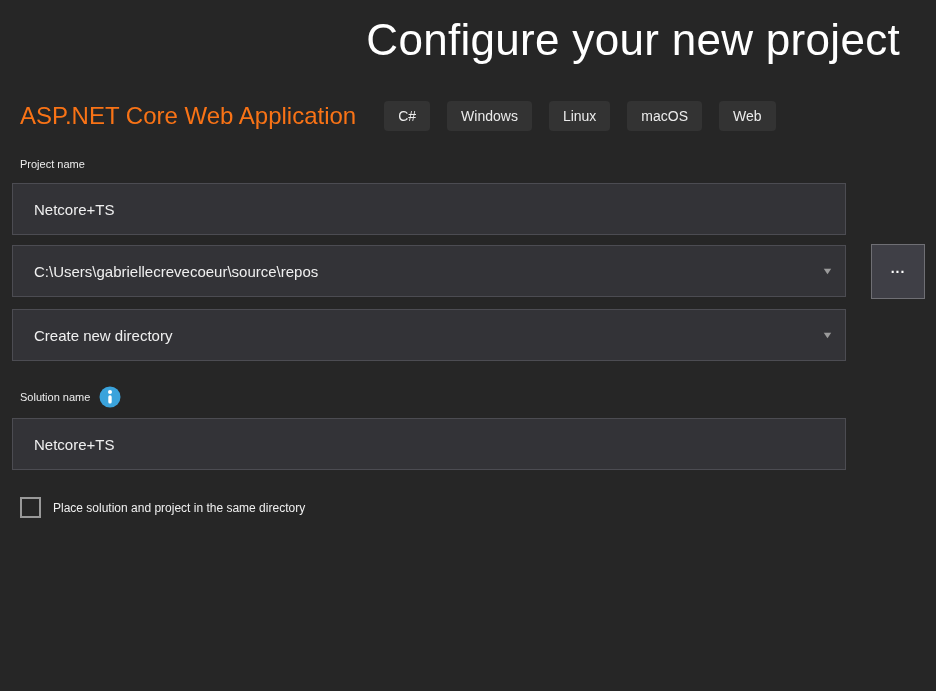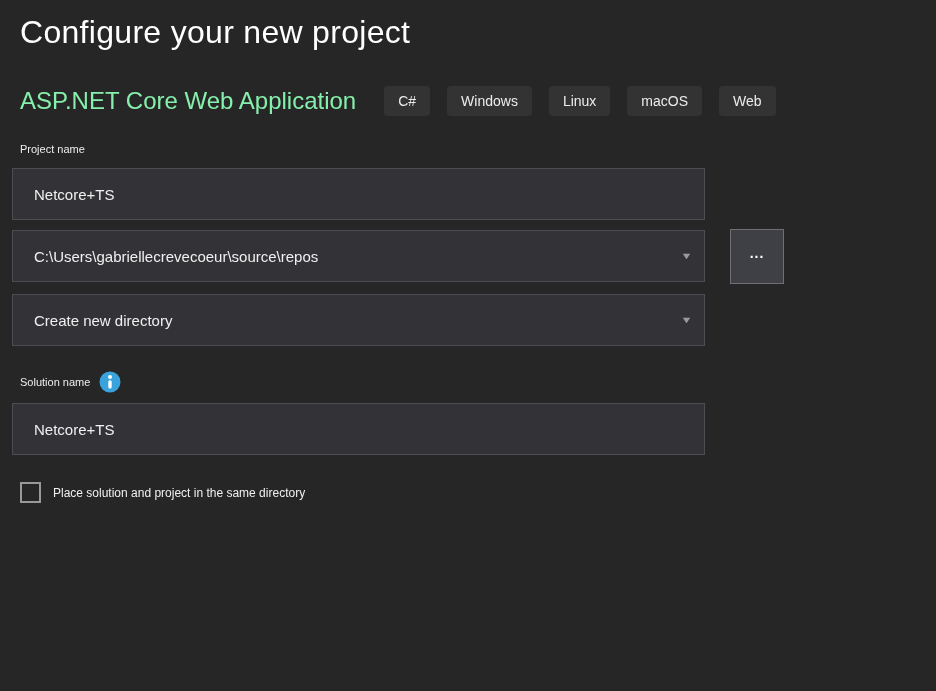--- a/index.html
+++ b/index.html
@@ -6,37 +6,38 @@
   html, body { width: 936px; height: 691px; }
   body {
     background: #262626;
     font-family: "Liberation Sans", sans-serif;
     color: #f0f0f0;
     overflow: hidden;
   }
   .page { width: 936px; height: 691px; position: relative; }
 
   .title {
-    margin: 12px 20px 0;
-    font-size: 32px;
+    margin: 12px 36px 0;
+    font-size: 44px;
     font-weight: 300;
     color: #ffffff;
     letter-spacing: 0.3px;
     line-height: 1.25;
+    text-align: right;
   }
 
   .subtitle-row {
     display: flex;
     align-items: center;
     margin: 34px 20px 0;
   }
   .subtitle {
     font-size: 24px;
     font-weight: 300;
-    color: #86efac;
+    color: #f97316;
     margin-right: 28px;
   }
   .tag {
     background: #333333;
     color: #ececec;
     font-size: 14px;
     padding: 7px 14px;
     border-radius: 4px;
     margin-right: 17px;
     white-space: nowrap;
@@ -48,21 +49,21 @@
     color: #ededed;
     line-height: 17px;
     display: flex;
     align-items: center;
     gap: 9px;
   }
 
   .text-input, .combo {
     display: block;
     margin: 10px 0 0 12px;
-    width: 693px;
+    width: 834px;
     height: 52px;
     background: #333337;
     border: 1px solid #4c4c52;
     color: #f0f0f0;
     font-family: "Liberation Sans", sans-serif;
     font-size: 15px;
     padding-left: 21px;
     outline: none;
   }
   .combo {

